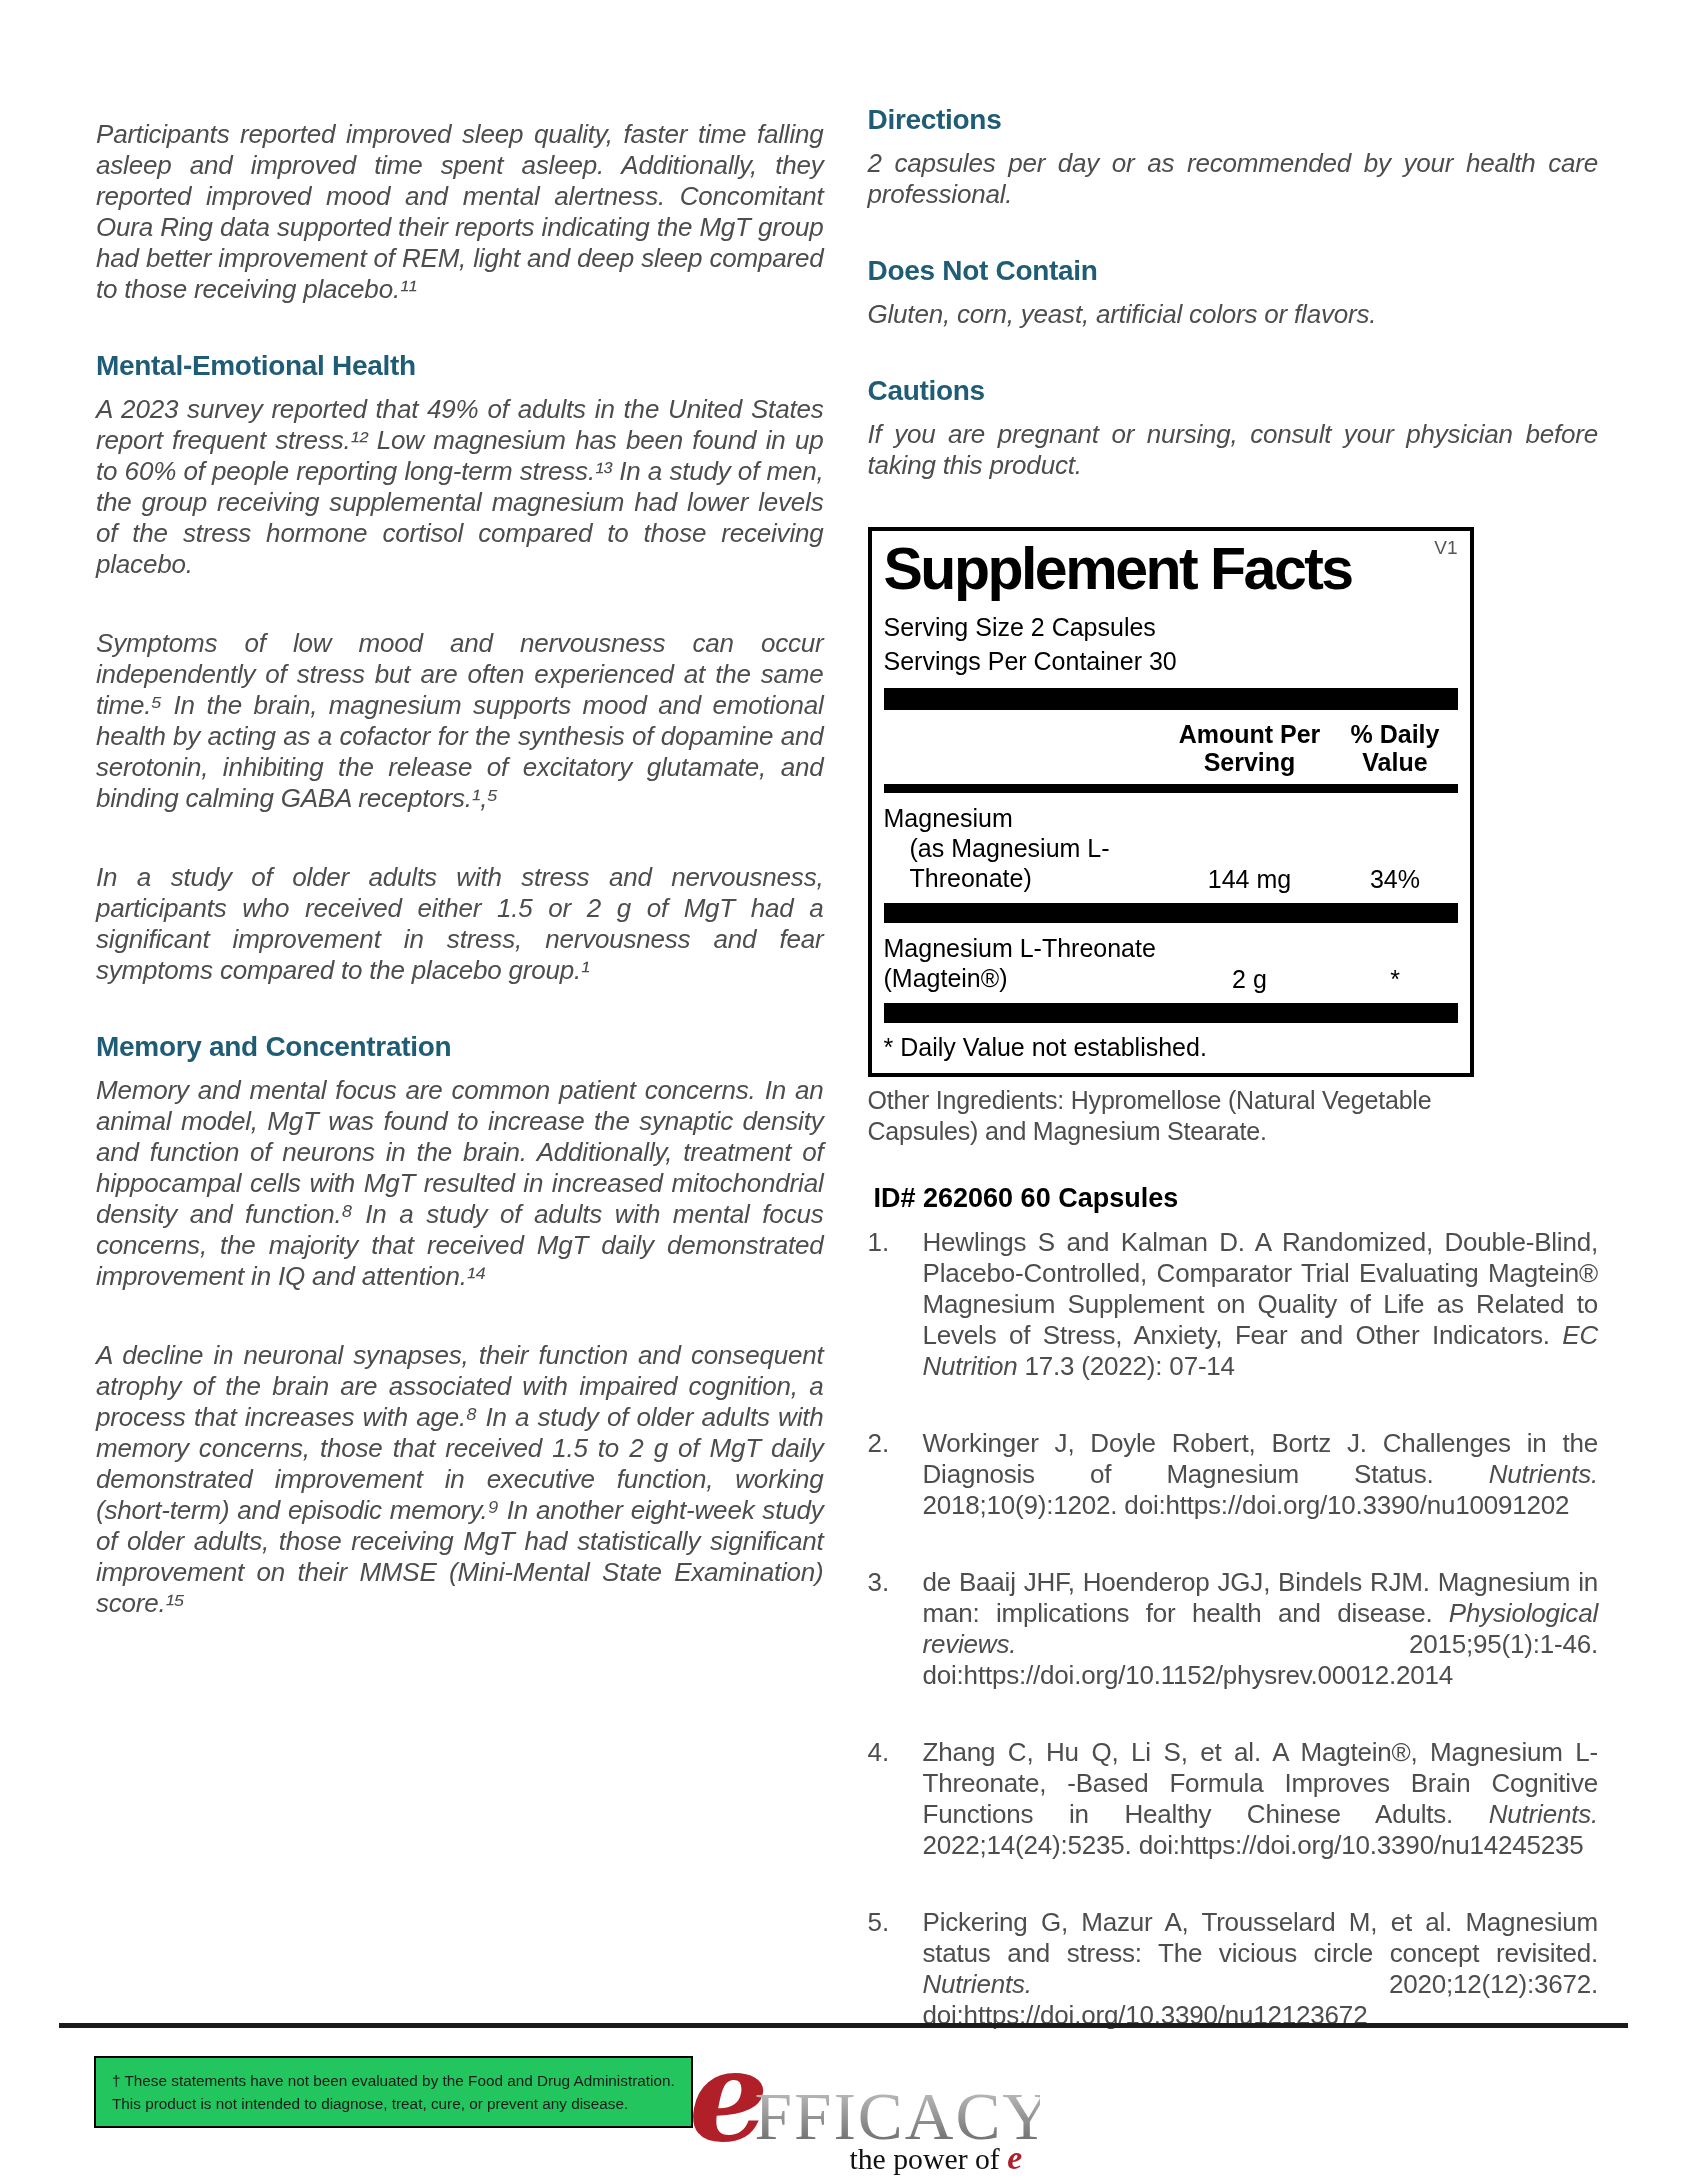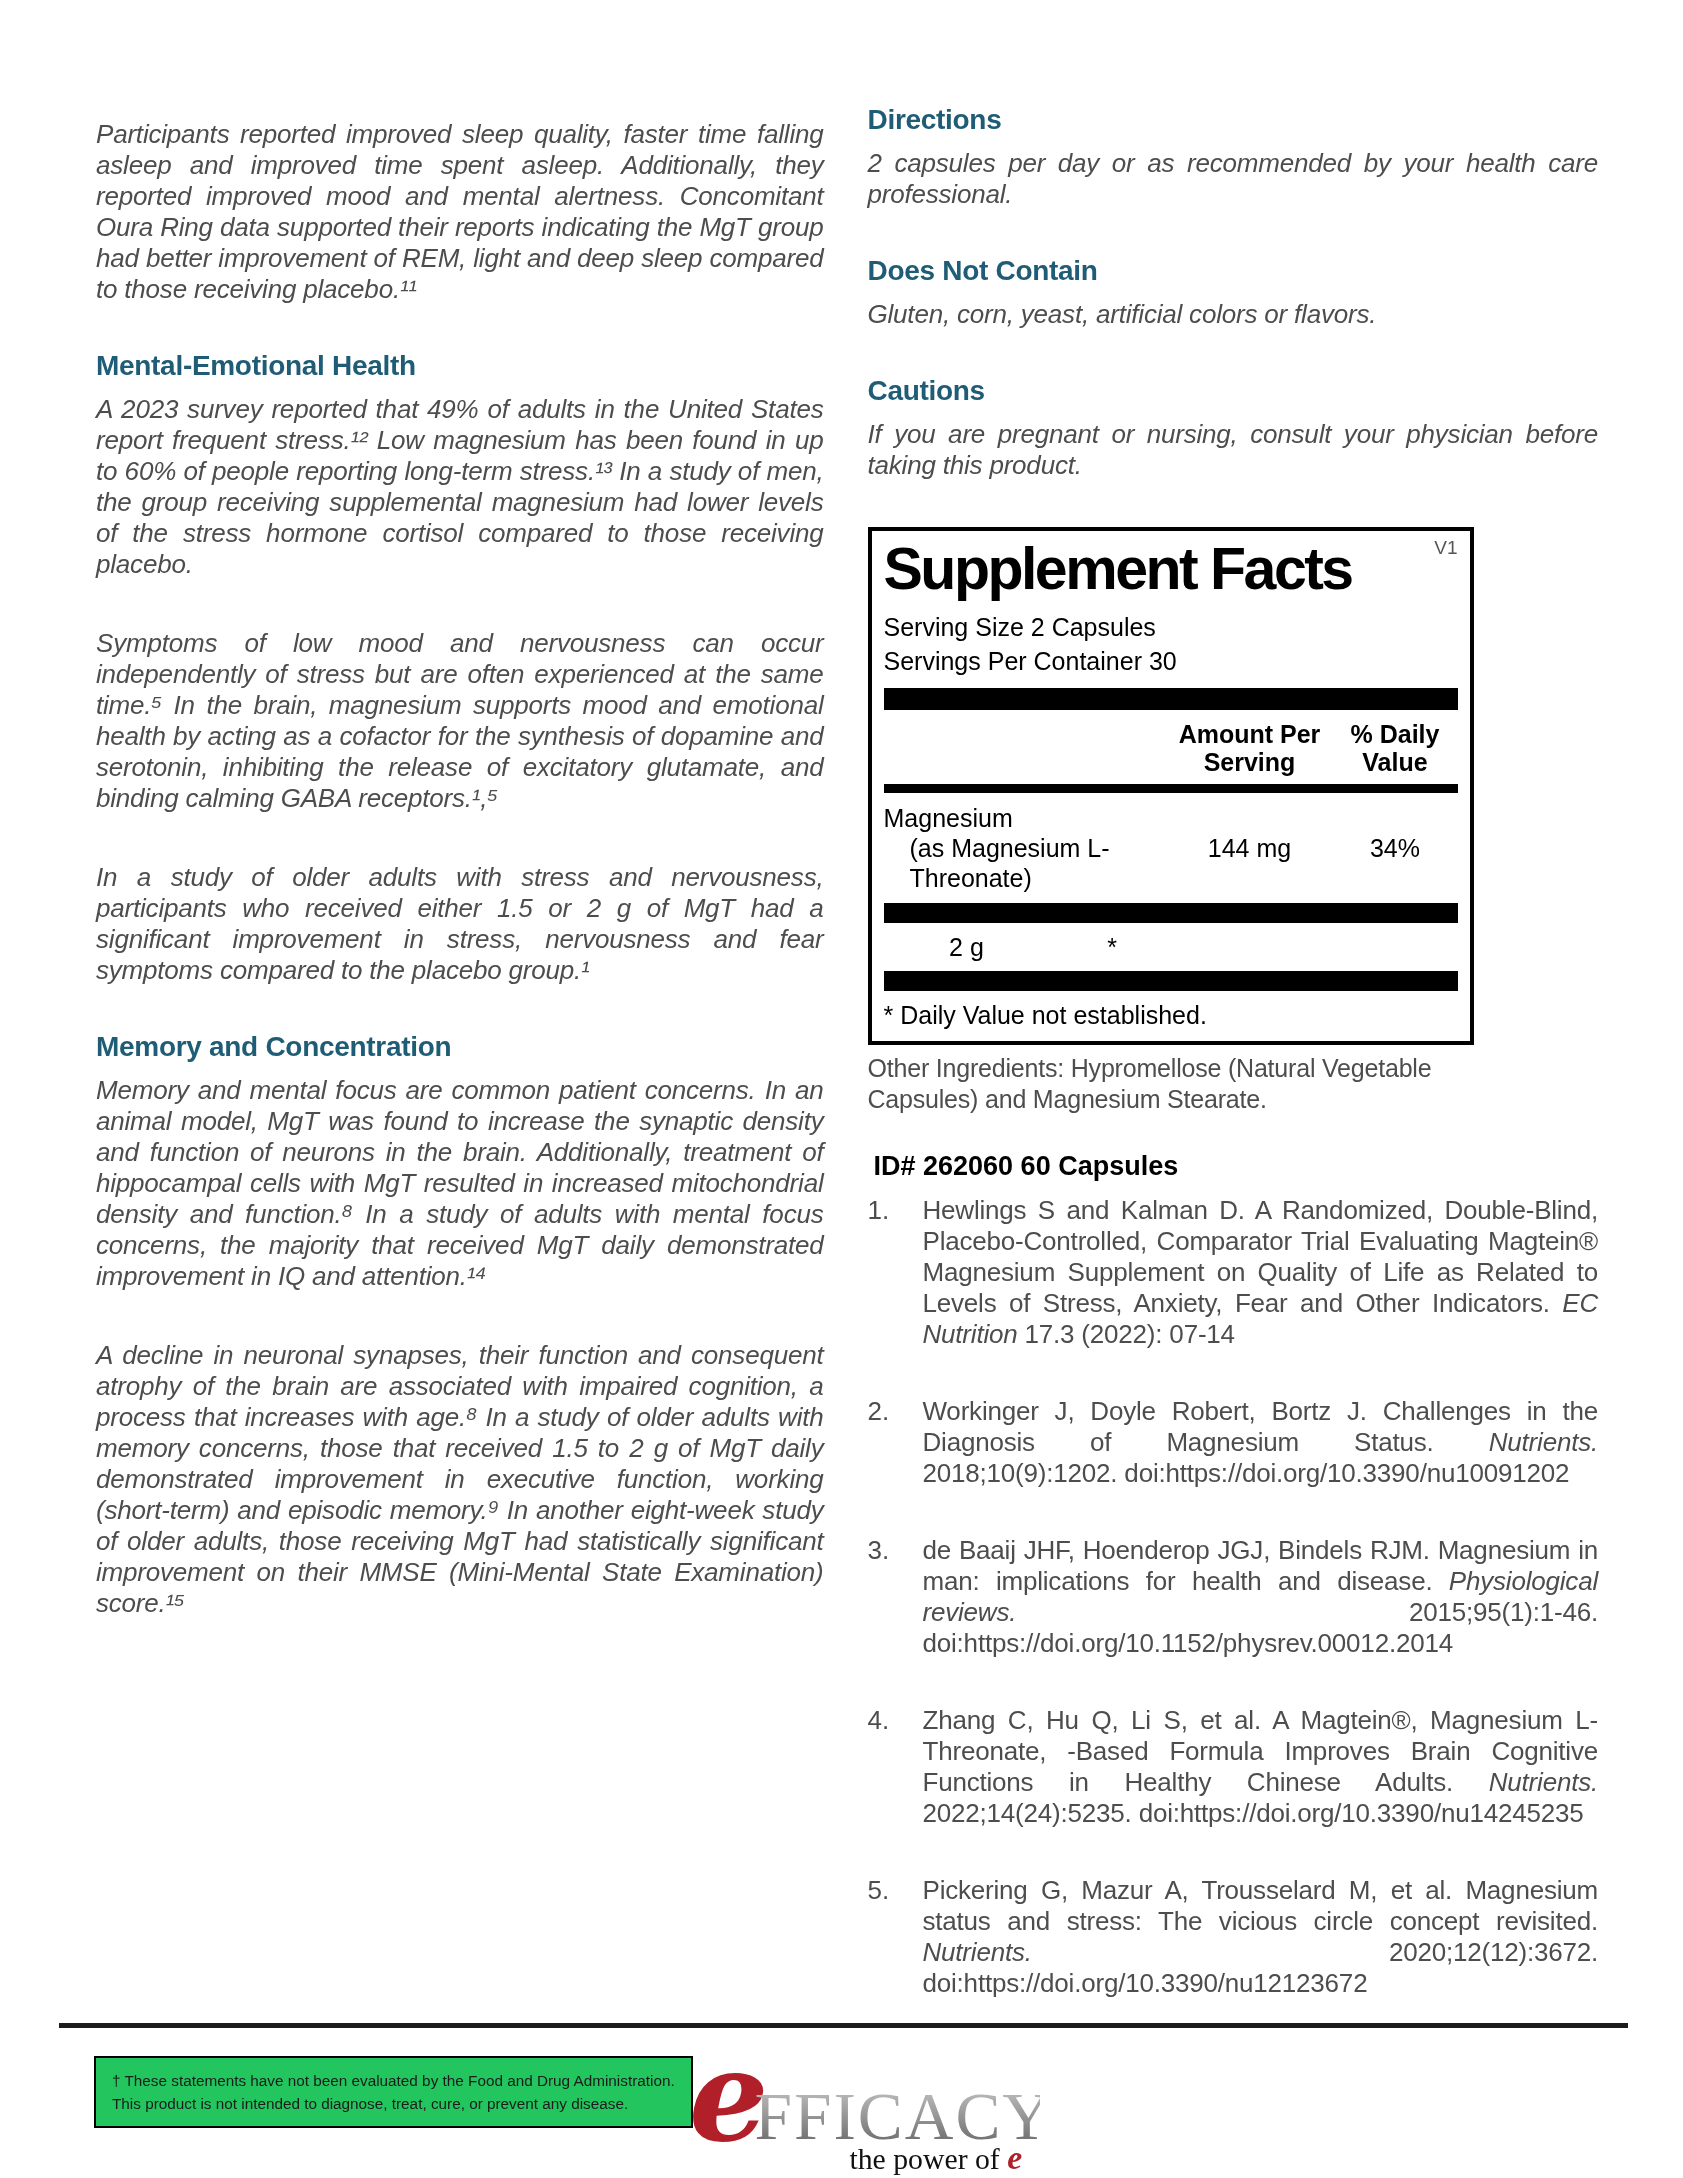--- a/index.html
+++ b/index.html
@@ -20,21 +20,21 @@
           padding:8px 12px 10px 12px;color:#000;}
   .sf-titlewrap{position:relative;}
   .sf-title{font-size:59px;line-height:61px;font-weight:700;letter-spacing:-2.5px;color:#000;}
   .sf-version{position:absolute;top:-2px;right:0;font-size:19px;color:#555;font-weight:400;}
   .sf-serving{font-size:25px;line-height:30px;margin-top:4px;}
   .sf-serving.firstline{margin-top:12px;}
   .sf-bar{background:#000;}
   .sf-bar.thick{height:22px;margin-top:12px;}
   .sf-bar.thin{height:9px;margin-top:8px;}
   .sf-bar.mid{height:20px;margin-top:10px;}
-  .sf-row{display:flex;margin-top:10px;align-items:center;}
+  .sf-row{display:flex;margin-top:10px;align-items:flex-end;}
   .sf-name{flex:1;font-size:25px;line-height:30px;}
   .sf-sub{padding-left:26px;}
   .sf-amt{width:166px;flex:none;text-align:center;font-size:25px;line-height:28px;}
   .sf-dv{width:125px;flex:none;text-align:center;font-size:25px;line-height:28px;}
   .sf-colhead{font-weight:700;}
   .sf-footnote{font-size:25px;line-height:28px;margin:10px 0 2px 0;}
 
   .other-ing{font-size:25px;line-height:31px;color:#4d4d4d;margin:8px 0 0 0;width:634px;
              letter-spacing:-0.2px;}
   .product-id{font-size:27px;line-height:30px;font-weight:700;color:#000;margin:36px 0 0 6px;}
@@ -114,20 +114,23 @@
             <div>Magnesium</div>
             <div class="sf-sub">(as Magnesium L-Threonate)</div>
           </div>
           <div class="sf-amt">144 mg</div>
           <div class="sf-dv">34%</div>
         </div>
 
         <div class="sf-bar mid"></div>
 
         <div class="sf-row">
+          <div class="sf-name">
+            <div>Magnesium L-Threonate (Magtein®)</div>
+          </div>
           <div class="sf-amt">2 g</div>
           <div class="sf-dv">*</div>
         </div>
 
         <div class="sf-bar mid"></div>
 
         <div class="sf-footnote">* Daily Value not established.</div>
       </div>
 
       <p class="other-ing">Other Ingredients: Hypromellose (Natural Vegetable Capsules) and Magnesium Stearate.</p>

